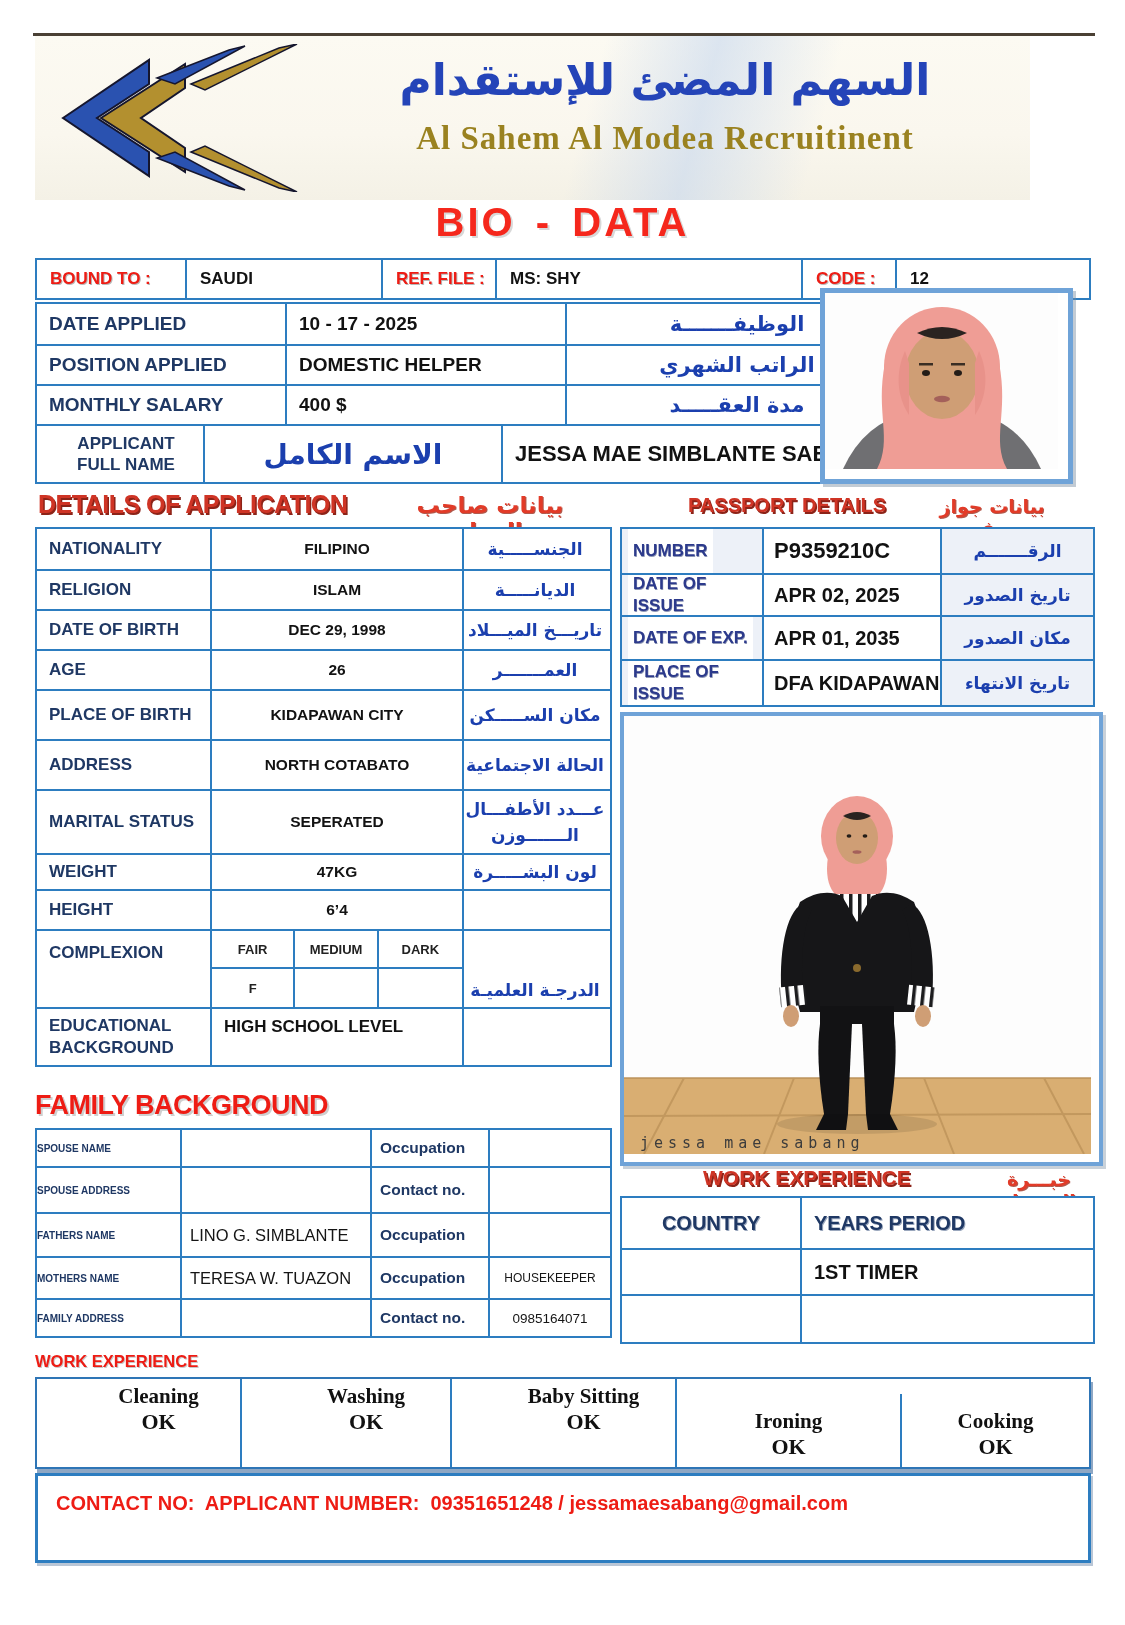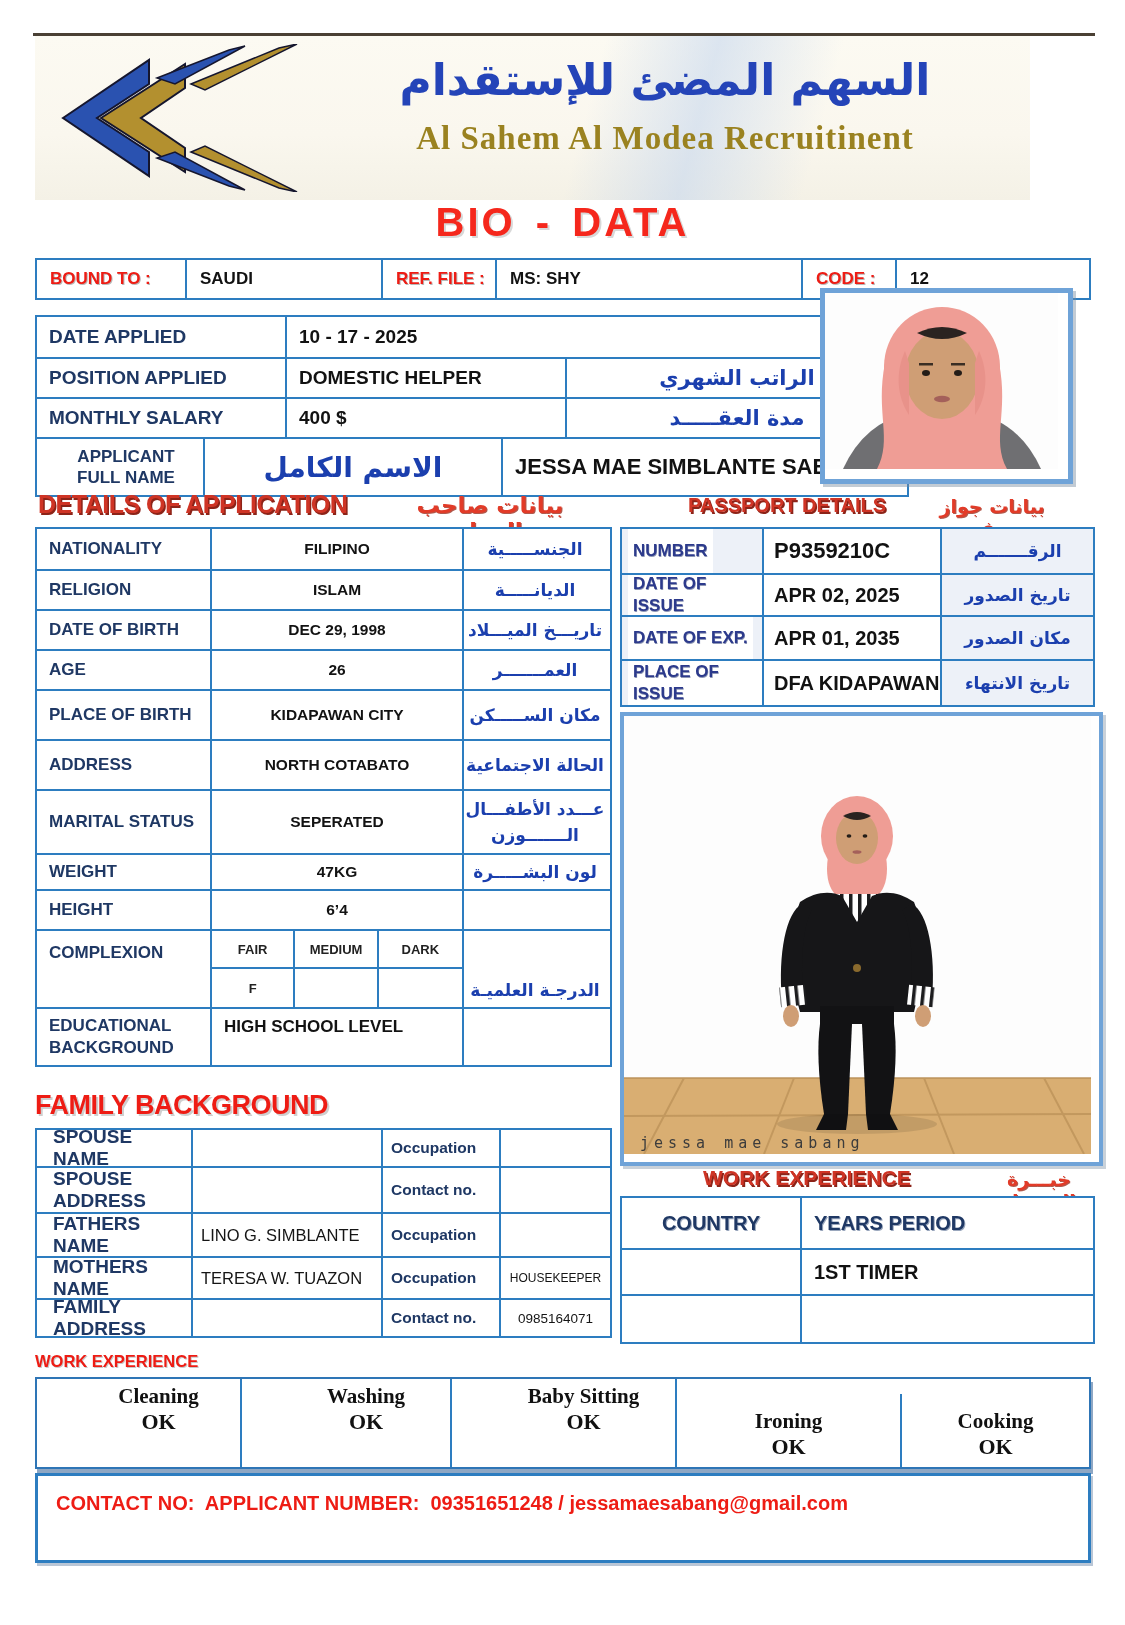--- a/index.html
+++ b/index.html
@@ -33,21 +33,21 @@
   .val{color:#121212;font-weight:700;}
   .ar{direction:rtl;color:#1b3fae;font-weight:700;font-family:"DejaVu Sans",sans-serif;justify-content:center;}
   .preline{white-space:pre-line;}
   .redlbl{color:#ee1c14;font-weight:800;text-shadow:1px 1px 0 #b9b9b9;}
 
   
   .bound-row{left:35px;top:258px;width:1056px;height:42px;}
   .bound-row .cell{height:100%;font-size:17px;padding-left:13px;}
 
   
-  .applied{left:35px;top:302px;width:874px;margin-top:13px;}
+  .applied{left:35px;top:302px;width:874px;}
   .applied .lbl{font-size:19px;padding-left:12px;}
   .applied .val{font-size:19px;padding-left:12px;}
   .applied .ar{font-size:21px;}
   .applied .name-lbl{font-size:17px;justify-content:center;text-align:center;line-height:1.25;}
   .applied .name-val{font-size:22px;}
   .applied .name-ar{font-size:28px;}
 
   
   .headshot-box{position:absolute;left:820px;top:288px;width:243px;height:186px;
                 border:5px solid #6fa3d8;background:#fff;box-shadow:3px 3px 0 rgba(120,140,160,.45);}
@@ -96,21 +96,21 @@
   .we-table{left:620px;top:1196px;width:475px;}
   .we-table .hcell{font-size:20px;font-weight:800;color:#1f3864;text-shadow:1px 1px 0 #9aa7bd;}
   .we-c1{width:180px;justify-content:center;}
   .we-c2{flex:1;padding-left:12px;}
   .we-val{font-size:20px;font-weight:800;color:#111;}
 
   
   .h-family{position:absolute;left:35px;top:1090px;font-size:27px;font-weight:800;color:#ee1c14;
             text-shadow:2px 2px 0 #cfcfcf;letter-spacing:-0.5px;}
   .family{left:35px;top:1128px;width:577px;border-color:#2d7dc0;}
-  .family .lbl{width:156px;font-size:19px;padding-left:16px;}
+  .family .lbl{width:145px;font-size:10px;padding-left:0;}
   .family .fval{width:190px;font-size:16.5px;color:#151515;padding-left:8px;font-weight:500;}
   .family .lbl2{width:118px;font-size:15.5px;padding-left:8px;}
   .family .fval2{flex:1;font-size:12px;color:#151515;justify-content:center;font-weight:500;}
 
   
   .h-work-left{position:absolute;left:35px;top:1352px;font-size:16.5px;font-weight:800;color:#ee1c14;
                text-shadow:1px 1px 0 #c9c9c9;}
   .skills{left:35px;top:1377px;width:1056px;height:92px;border-color:#2e75b6;
           box-shadow:2px 5px 0 #8ea7c4;}
   .skills .cell{flex-direction:column;align-items:center;justify-content:flex-start;
@@ -157,20 +157,21 @@
       <div class="cell val" style="width:306px">MS: SHY</div>
       <div class="cell redlbl" style="width:94px">CODE :</div>
       <div class="cell val" style="flex:1">12</div>
     </div>
   </div>
 
   <div class="tbl applied">
     <div class="row" style="height:40px">
       <div class="cell lbl" style="width:250px">DATE APPLIED</div>
       <div class="cell val" style="width:280px">10 - 17 - 2025</div>
+      <div class="cell ar" style="flex:1">الوظيفـــــــة</div>
     </div>
     <div class="row" style="height:40px">
       <div class="cell lbl" style="width:250px">POSITION APPLIED</div>
       <div class="cell val" style="width:280px">DOMESTIC HELPER</div>
       <div class="cell ar" style="flex:1">الراتب الشهري</div>
     </div>
     <div class="row" style="height:40px">
       <div class="cell lbl" style="width:250px">MONTHLY SALARY</div>
       <div class="cell val" style="width:280px">400 $</div>
       <div class="cell ar" style="flex:1">مدة العقـــــد</div>

